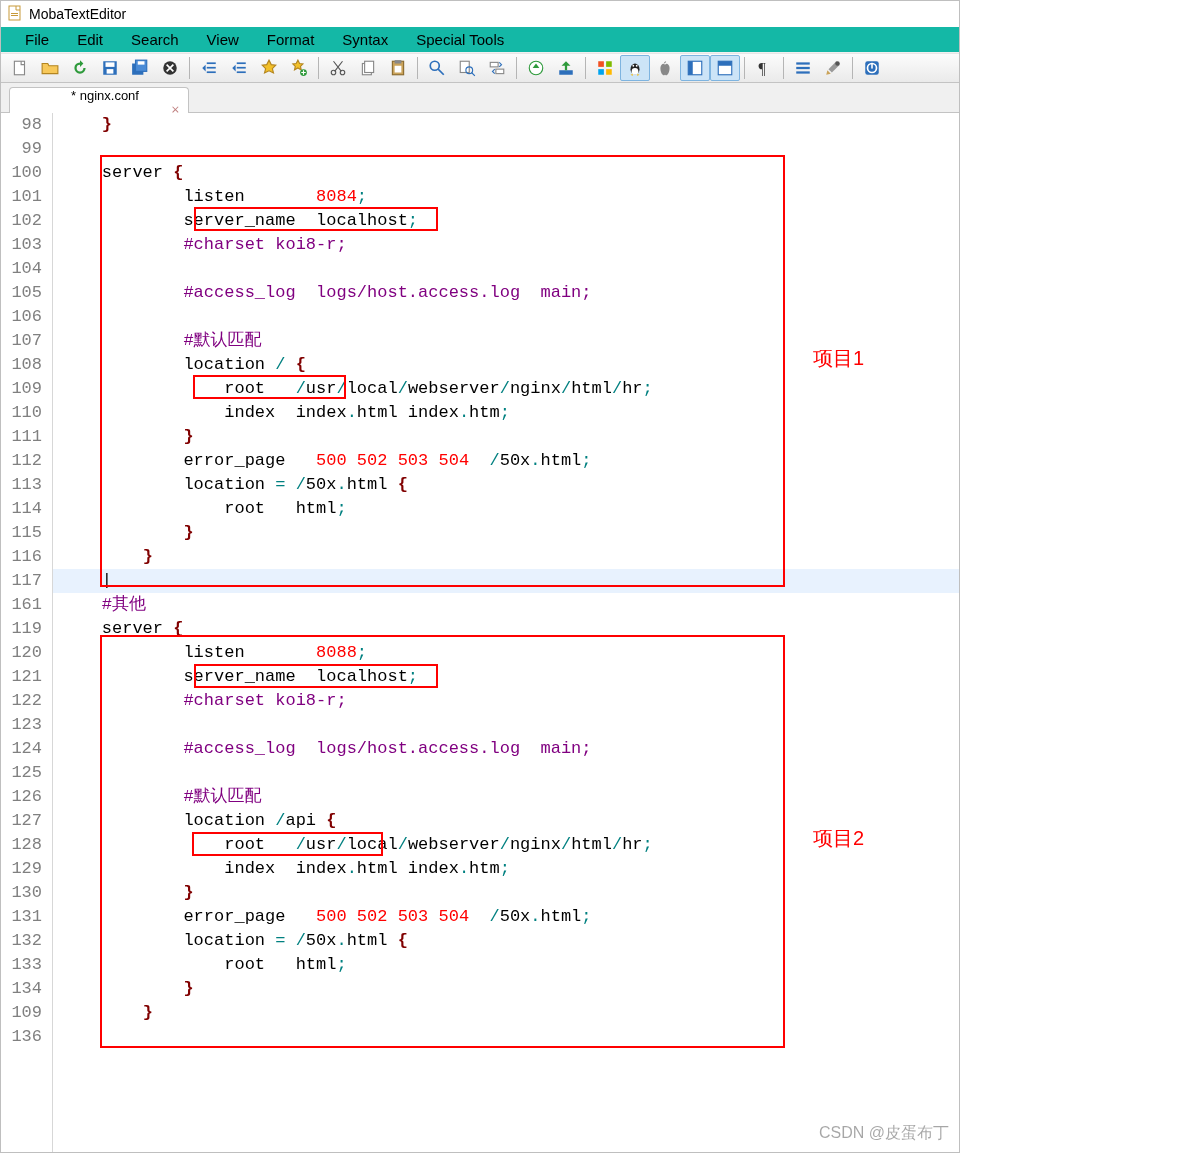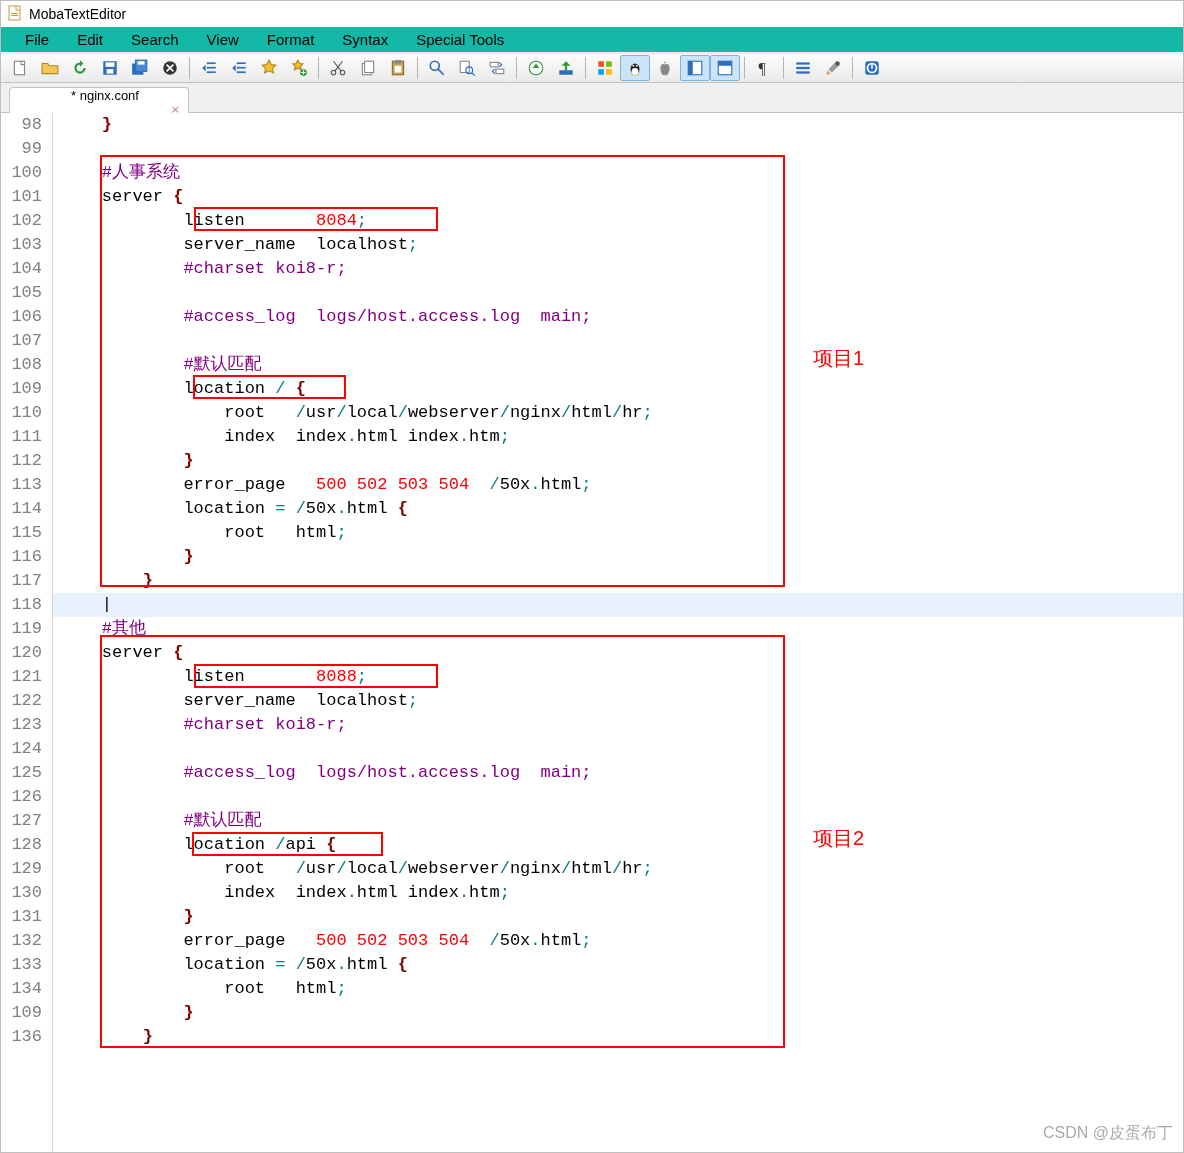--- a/index.html
+++ b/index.html
@@ -1,17 +1,17 @@
 <!DOCTYPE html>
 <html><head>
 <meta charset="utf-8">
 <style>
   * { box-sizing: border-box; }
   body { margin:0; font-family:"Segoe UI", Tahoma, sans-serif; font-size:13px; background:#fff; color:#000; }
-  .window { width:1184px; height:1153px; border:1px solid #bfbfbf; display:flex; flex-direction:column; position:relative; overflow:hidden; }
+  .window { width:960px; height:1153px; border:1px solid #bfbfbf; display:flex; flex-direction:column; position:relative; overflow:hidden; }
   .title-bar { height:26px; display:flex; align-items:center; padding:0 6px; background:#fff; }
   .title-bar svg { width:16px; height:16px; margin-right:6px; }
   .title-text { font-size:14px; color:#000; }
   .menu-bar { height:26px; display:flex; align-items:center; padding:0 10px; background:#14b8a6; border-bottom:1px solid #f0f0f0;}
   .menu-item { padding:2px 14px; font-size:15px; color:#000; }
   .toolbar { height:30px; background:linear-gradient(#fcfcfc,#eaeaea); border-top:1px solid #e7e7e7; border-bottom:1px solid #c3c3c3; display:flex; align-items:center; padding:0 4px; gap:0; }
   .tb-btn { width:30px; height:26px; display:flex; align-items:center; justify-content:center; border-radius:2px; }
   .tb-btn.active { background:#cce4f7; border:1px solid #7eb4e0; }
   .tb-sep { width:1px; height:22px; background:#b5b5b5; margin:0 4px; }
   .tab-bar { height:30px; background:#f0f0f0; border-bottom:1px solid #c3c3c3; display:flex; align-items:flex-end; padding-left:8px; }
@@ -269,21 +269,21 @@
         <div class="ln">108</div>
         <div class="ln">109</div>
         <div class="ln">110</div>
         <div class="ln">111</div>
         <div class="ln">112</div>
         <div class="ln">113</div>
         <div class="ln">114</div>
         <div class="ln">115</div>
         <div class="ln">116</div>
         <div class="ln">117</div>
-        <div class="ln">118</div>
+        <div class="ln">161</div>
         <div class="ln">119</div>
         <div class="ln">120</div>
         <div class="ln">121</div>
         <div class="ln">122</div>
         <div class="ln">123</div>
         <div class="ln">124</div>
         <div class="ln">125</div>
         <div class="ln">126</div>
         <div class="ln">127</div>
         <div class="ln">128</div>
@@ -292,21 +292,20 @@
         <div class="ln">131</div>
         <div class="ln">132</div>
         <div class="ln">133</div>
         <div class="ln">134</div>
         <div class="ln">109</div>
         <div class="ln">136</div>
       </div>
     <div class="code" id="code">
         <div class="line"><span>    </span><span class="kw-brace">}</span></div>
         <div class="line"><span></span></div>
-        <div class="line"><span>    </span><span class="kw-comment">#人事系统</span></div>
         <div class="line"><span>    server </span><span class="kw-brace">{</span></div>
         <div class="line"><span>            listen       </span><span class="kw-red">8084</span><span class="kw-teal">;</span></div>
         <div class="line"><span>            server_name  localhost</span><span class="kw-teal">;</span></div>
         <div class="line"><span>            </span><span class="kw-comment">#charset koi8-r;</span></div>
         <div class="line"><span></span></div>
         <div class="line"><span>            </span><span class="kw-comment">#access_log  logs/host.access.log  main;</span></div>
         <div class="line"><span></span></div>
         <div class="line"><span>            </span><span class="kw-comment">#默认匹配</span></div>
         <div class="line"><span>            location </span><span class="kw-teal">/</span><span> </span><span class="kw-brace">{</span></div>
         <div class="line"><span>                root   </span><span class="kw-teal">/</span><span>usr</span><span class="kw-teal">/</span><span>local</span><span class="kw-teal">/</span><span>webserver</span><span class="kw-teal">/</span><span>nginx</span><span class="kw-teal">/</span><span>html</span><span class="kw-teal">/</span><span>hr</span><span class="kw-teal">;</span></div>

